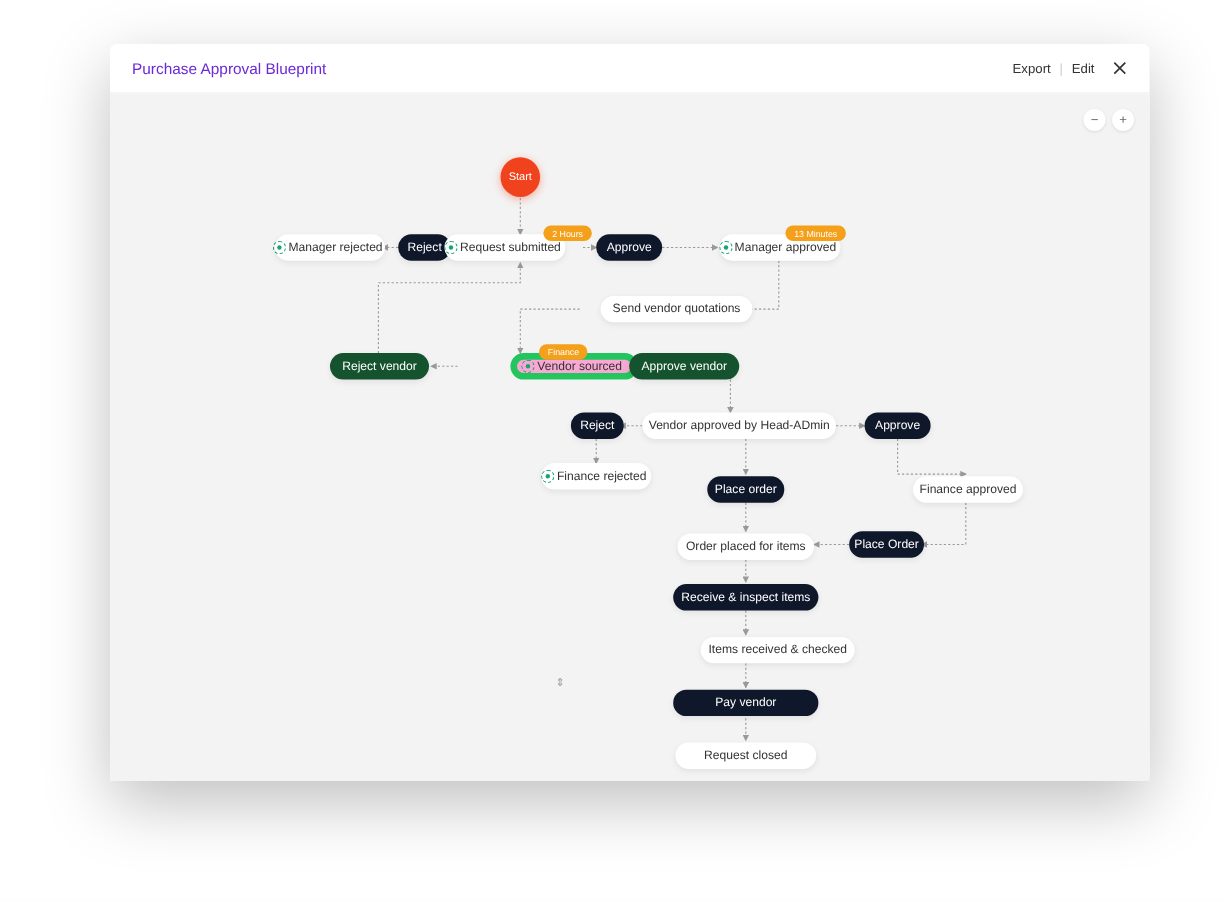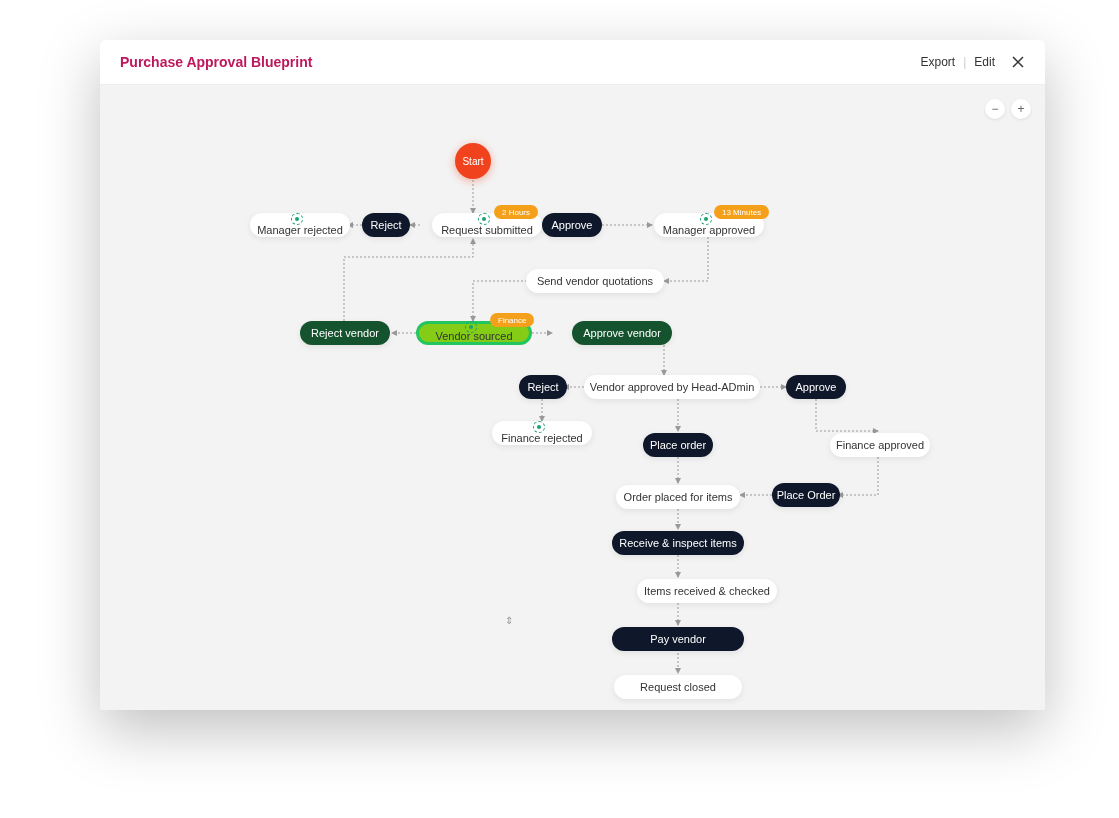--- a/index.html
+++ b/index.html
@@ -24,22 +24,22 @@
 }
 .header {
   padding: 14px 20px;
   display: flex;
   align-items: center;
   justify-content: space-between;
   border-bottom: 1px solid #eee;
 }
 .header-title {
   font-size: 14px;
-  font-weight: 700;
-  color: #be185d;
+  font-weight: 400;
+  color: #6d28d9;
 }
 .header-actions {
   display: flex;
   align-items: center;
   gap: 8px;
   font-size: 12px;
   color: #333;
 }
 .header-actions .divider { color: #ccc; }
 .header-actions .link { cursor: pointer; }
@@ -85,21 +85,20 @@
   border-radius: 12px;
   background: #fff;
   display: flex;
   align-items: center;
   justify-content: center;
   padding: 0 14px;
   font-size: 11px;
   color: #333;
   box-shadow: 0 2px 6px rgba(0,0,0,0.08);
   white-space: nowrap;
-  flex-direction: column;
 }
 .node.state { background: #fff; }
 .state-dot {
   position: relative;
   width: 10px;
   height: 10px;
   margin-right: 6px;
   display: inline-flex;
   align-items: center;
   justify-content: center;
@@ -121,24 +120,25 @@
 }
 .node.action-blue {
   background: #0f172a;
   color: #fff;
 }
 .node.action-orange {
   background: #14532d;
   color: #fff;
 }
 .node.outlined-orange {
-  background: #84cc16;
-  border: 3px solid #22c55e;
+  background: #f9a8d4;
+  border: 6px solid #22c55e;
   color: #333;
   box-shadow: none;
+  margin-left: 48px;
 }
 .start-node {
   position: absolute;
   width: 36px;
   height: 36px;
   background: #f0431d;
   border-radius: 50%;
   display: flex;
   align-items: center;
   justify-content: center;
@@ -251,35 +251,35 @@
       <span>Start</span>
     </div>
 
     <div class="node state" style="left:150px;top:128px;width:100px;">
       <span class="state-dot"></span>
       <span>Manager rejected</span>
     </div>
     <div class="node action-blue" style="left:262px;top:128px;width:48px;">
       <span>Reject</span>
     </div>
-    <div class="node state" style="left:332px;top:128px;width:110px;">
+    <div class="node state" style="left:304px;top:128px;width:110px;">
       <span class="state-dot"></span>
       <span>Request submitted</span>
     </div>
     <div class="badge" style="left:394px;top:120px;">2 Hours</div>
     <div class="node action-blue" style="left:442px;top:128px;width:60px;">
       <span>Approve</span>
     </div>
     <div class="node state" style="left:554px;top:128px;width:110px;">
       <span class="state-dot"></span>
       <span>Manager approved</span>
     </div>
     <div class="badge" style="left:614px;top:120px;">13 Minutes</div>
 
-    <div class="node state" style="left:426px;top:184px;width:138px;justify-content:center;">
+    <div class="node state" style="left:446px;top:184px;width:138px;justify-content:center;">
       <span>Send vendor quotations</span>
     </div>
 
     <div class="node action-orange" style="left:200px;top:236px;width:90px;">
       <span>Reject vendor</span>
     </div>
     <div class="node outlined-orange" style="left:316px;top:236px;width:116px;">
       <span class="state-dot"></span>
       <span>Vendor sourced</span>
     </div>

